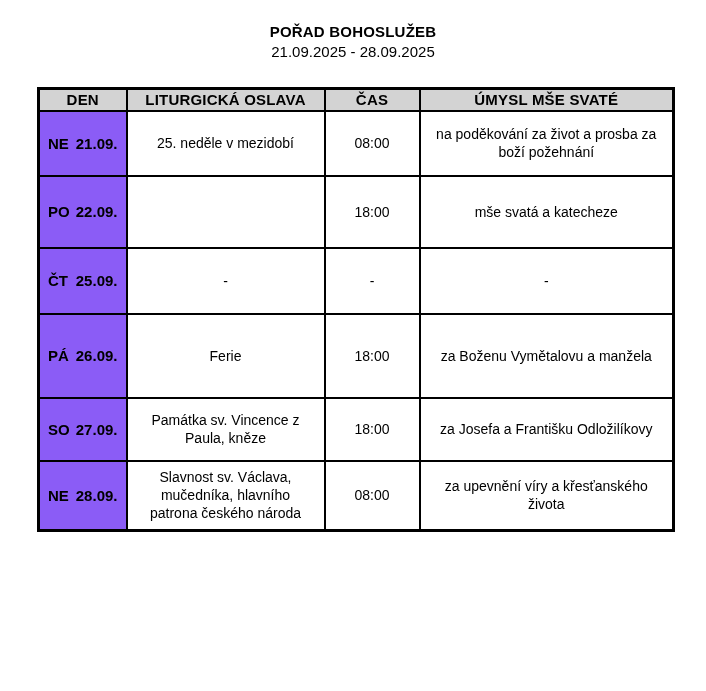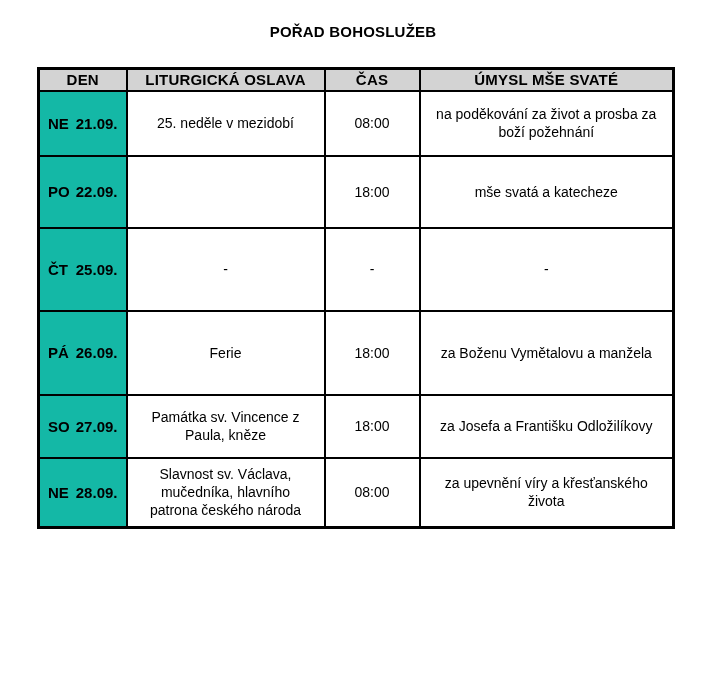--- a/index.html
+++ b/index.html
@@ -49,51 +49,52 @@
     vertical-align: middle;
     letter-spacing: 0.2px;
   }
   td {
     font-size: 14px;
     text-align: center;
     vertical-align: middle;
     background: #ffffff;
   }
   td.day {
-    background: #14b8a6;
+    background: #8b5cf6;
     font-weight: bold;
     font-size: 15px;
     padding: 0 8px;
   }
   td.day .day-line {
     display: flex;
     justify-content: space-between;
     align-items: center;
   }
   td.celebration, td.intention {
     white-space: pre-line;
     line-height: 18px;
     padding: 0 2px;
   }
   tr.r1 { height: 65px; }
   tr.r2 { height: 72px; }
   tr.r3 { height: 63px; }
   tr.r4 { height: 68px; }
-  tr.r5 { height: 83px; }
+  tr.r5 { height: 66px; }
   tr.r6 { height: 84px; }
   tr.r7 { height: 63px; border-radius: 24px; }
   tr.r8 { height: 70px; }
 </style>
 </head>
 <body>
 
 <div class="page">
 
   <div class="doc-header">
     <div class="doc-title">POŘAD BOHOSLUŽEB</div>
+    <div class="doc-daterange">21.09.2025 - 28.09.2025</div>
   </div>
 
   <table class="schedule">
     <colgroup>
       <col class="c-den">
         <col class="c-osl">
         <col class="c-cas">
         <col class="c-umy">
     </colgroup>
     <thead>

